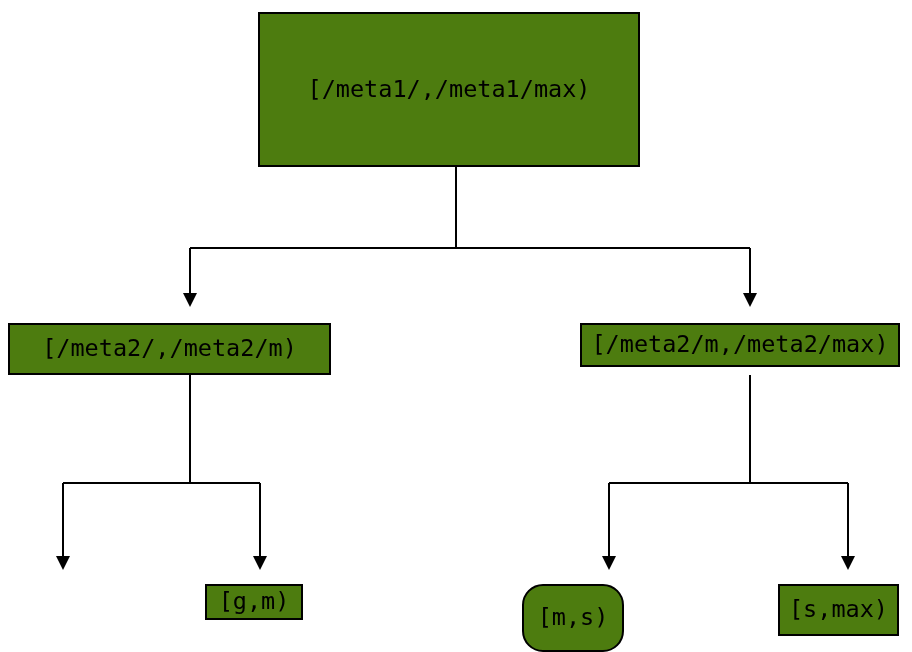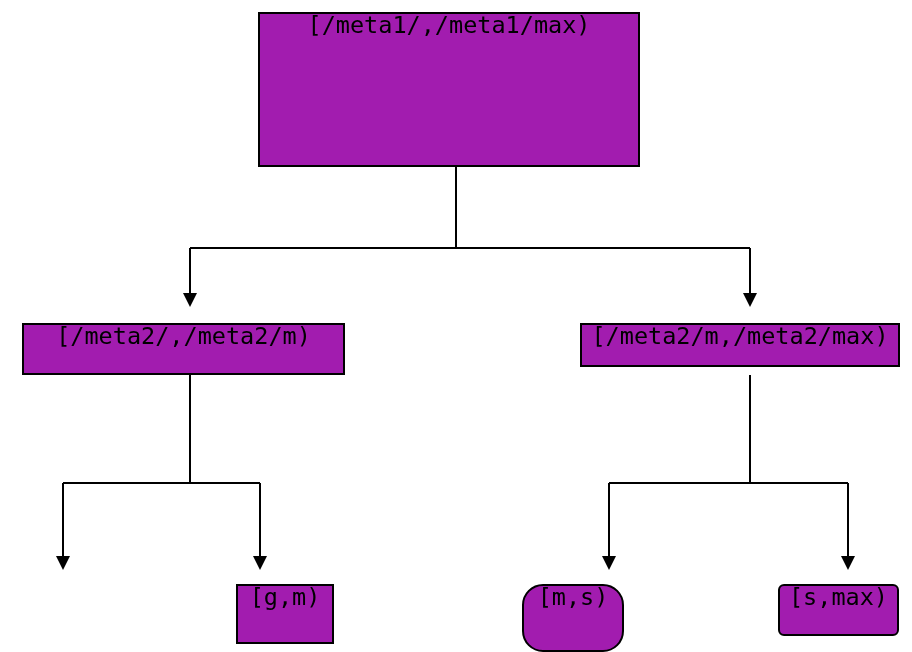--- a/index.html
+++ b/index.html
@@ -25,23 +25,23 @@
     left: 0;
     top: 0;
     width: 912px;
     height: 652px;
     display: block;
   }
   .node {
     position: absolute;
     box-sizing: border-box;
     border: 2px solid #000000;
-    background: #a21caf;
+    background: #4d7c0f;
     display: flex;
-    align-items: flex-start;
+    align-items: center;
     justify-content: center;
     font-family: "DejaVu Sans Mono", "Liberation Mono", monospace;
     font-size: 23.5px;
     line-height: 1;
     letter-spacing: 0px;
     white-space: pre;
     color: #000000;
     z-index: 2;
   }
   .node-label {
@@ -50,21 +50,21 @@
   }
   
   #node-root {
     left: 258px;
     top: 12px;
     width: 382px;
     height: 155px;
   }
   
   #node-meta2-low {
-    left: 22px;
+    left: 8px;
     top: 323px;
     width: 323px;
     height: 52px;
   }
   #node-meta2-high {
     left: 580px;
     top: 323px;
     width: 320px;
     height: 44px;
   }
@@ -72,36 +72,34 @@
   #node-leaf-ag {
     left: 9px;
     top: 584px;
     width: 98px;
     height: 52px;
   }
   #node-leaf-gm {
     left: 205px;
     top: 584px;
     width: 98px;
-    height: 60px;
-    margin-left: 31px;
+    height: 36px;
   }
   #node-leaf-ms {
     left: 522px;
     top: 584px;
     width: 102px;
     height: 68px;
     border-radius: 21px;
   }
   #node-leaf-smax {
     left: 778px;
     top: 584px;
     width: 121px;
     height: 52px;
-    border-radius: 6px;
   }
 </style>
 </head>
 <body>
 
 <div id="diagram-root">
 
   <svg id="edges" viewBox="0 0 912 652" xmlns="http://www.w3.org/2000/svg">
 
     <g>

